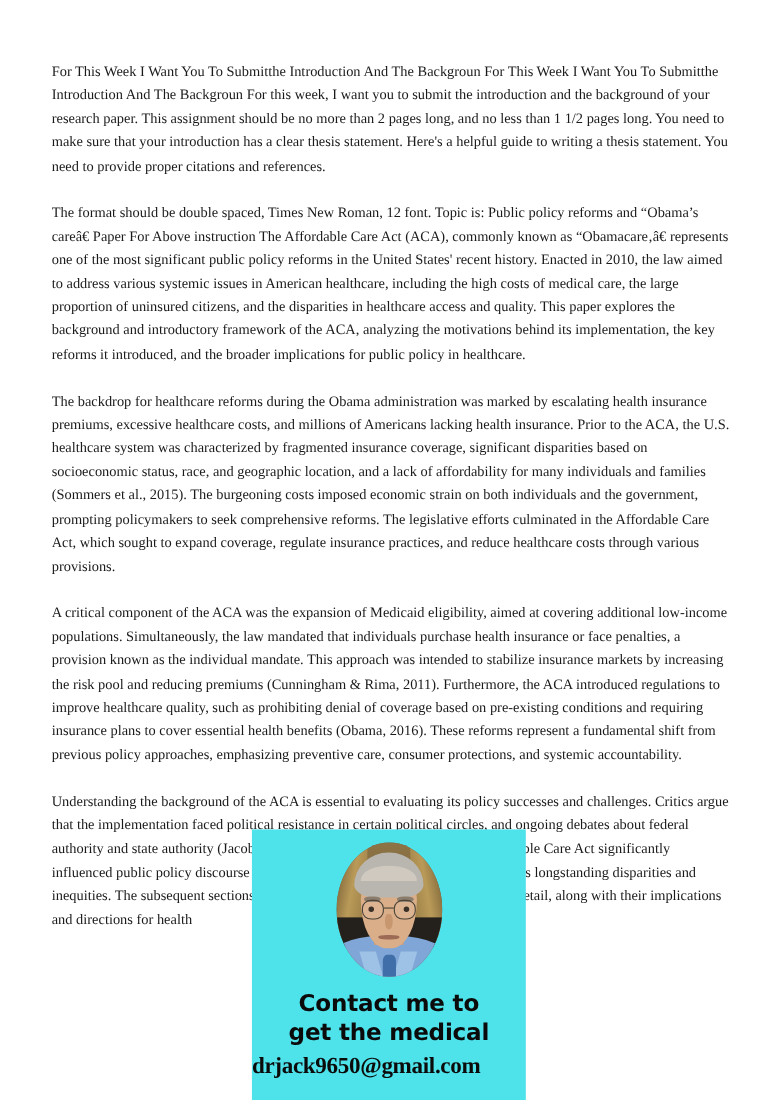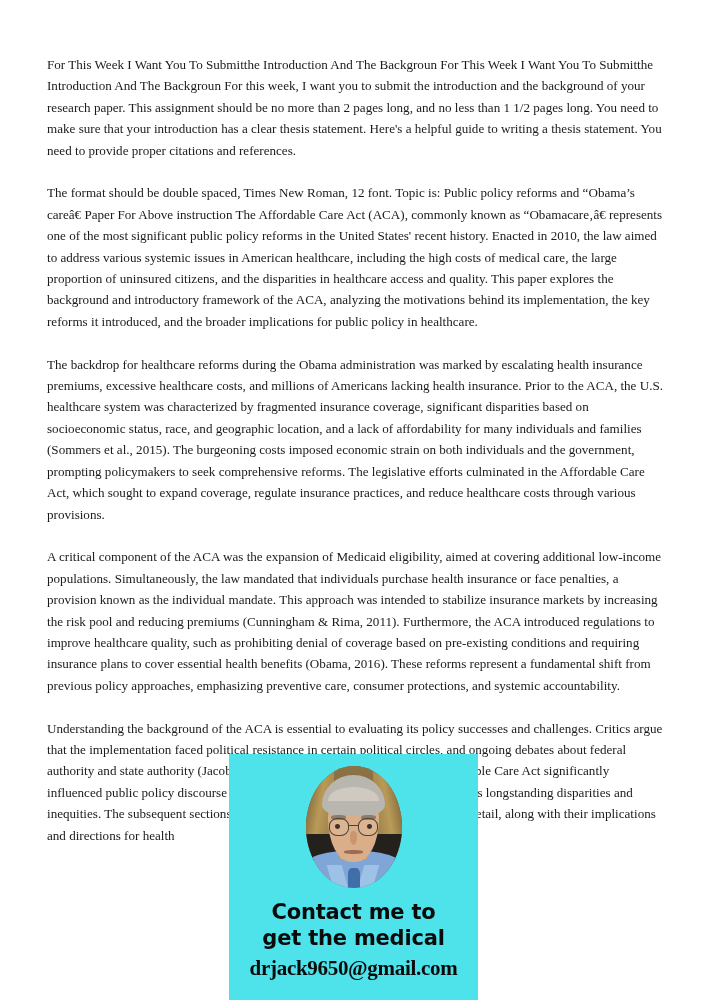--- a/index.html
+++ b/index.html
@@ -151,21 +151,21 @@
     width: 100%;
     letter-spacing: -0.2px;
   }
   #card-line1 { margin-top: 11px; }
   #card-email {
     font-family: "Liberation Serif", "DejaVu Serif", serif;
     font-weight: 700;
     font-size: 21px;
     line-height: 27px;
     color: #0b0b0b;
-    text-align: center;
+    text-align: left;
     width: 100%;
     margin-top: 4px;
     letter-spacing: -0.3px;
   }
 </style>
 </head>
 <body>
 
 <div id="page">
 

